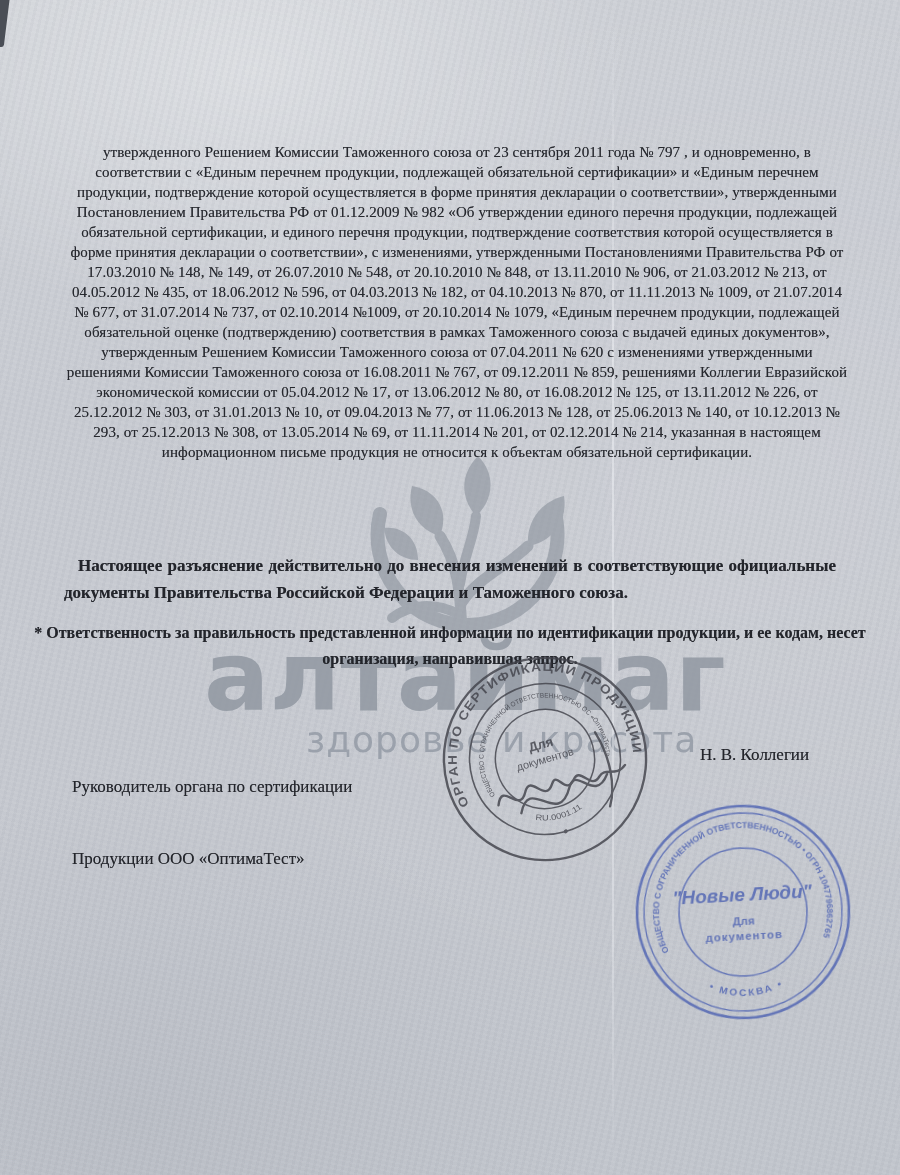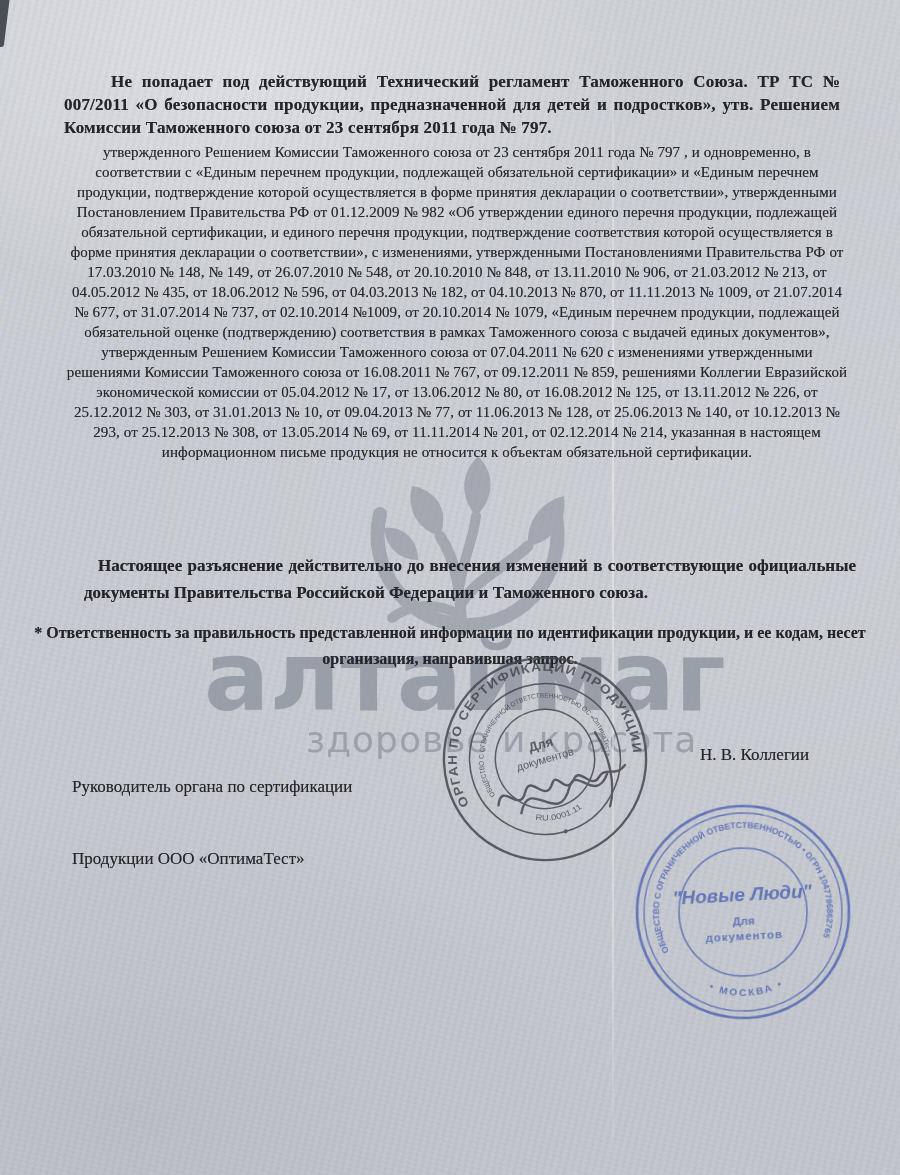--- a/index.html
+++ b/index.html
@@ -26,21 +26,21 @@
   
   .t{position:absolute; white-space:pre-wrap;}
   .para1{left:64px; top:70px; width:776px; font-size:17px; font-weight:700;
     line-height:23px; text-align:justify; text-indent:47px; letter-spacing:0.2px;
     text-shadow:0 0 0.5px rgba(35,37,43,0.55);}
   .para2{left:64px; top:142px; width:786px; font-size:15px; font-weight:400;
     line-height:20px; text-align:center; letter-spacing:0.1px; color:#26282e;
     text-shadow:0 0 0.4px rgba(38,40,46,0.5);}
   .para3{left:64px; top:552px; width:772px; font-size:17px; font-weight:700;
     line-height:27px; text-align:justify; text-indent:14px;
-    text-shadow:0 0 0.5px rgba(35,37,43,0.55);margin-left:20px;}
+    text-shadow:0 0 0.5px rgba(35,37,43,0.55);}
   .footnote{left:14px; top:620px; width:872px; font-size:16px; font-weight:700;
     line-height:26px; text-align:center; text-shadow:0 0 0.5px rgba(35,37,43,0.5);}
   .sig-role{left:72px; top:727px; font-size:17px; line-height:24px; font-weight:400;
     text-shadow:0 0 0.4px rgba(35,37,43,0.5);}
   .sig-name{left:700px; top:745px; font-size:17px; font-weight:400;
     text-shadow:0 0 0.4px rgba(35,37,43,0.5);}
 
   
   .wm{position:absolute; pointer-events:none;}
   .wm-tree{left:358px; top:452px; width:220px; height:185px; opacity:0.66;}
@@ -76,21 +76,20 @@
       <path d="M118,64 C102,46 102,22 120,4 C138,22 136,48 118,64 Z"></path>
       <path d="M170,94 C168,70 182,50 206,44 C210,70 194,90 170,94 Z"></path>
       <path d="M60,108 C42,108 28,96 26,76 C46,74 60,88 60,108 Z"></path>
     </g>
   </svg>
   <div class="wm wm-brand t">алтаймаг</div>
   <div class="wm wm-tagline t">здоровье и красота</div>
 
   <div class="crease"></div>
 
-  <div class="t para1">Не попадает под действующий Технический регламент Таможенного Союза. ТР ТС № 007/2011 «О безопасности продукции, предназначенной для детей и подростков», утв. Решением Комиссии Таможенного союза от 23 сентября 2011 года № 797.</div>
   <div class="t para2">утвержденного Решением Комиссии Таможенного союза от 23 сентября 2011 года № 797 , и одновременно, в соответствии с «Единым перечнем продукции, подлежащей обязательной сертификации» и «Единым перечнем продукции, подтверждение которой осуществляется в форме принятия декларации о соответствии», утвержденными Постановлением Правительства РФ от 01.12.2009 № 982 «Об утверждении единого перечня продукции, подлежащей обязательной сертификации, и единого перечня продукции, подтверждение соответствия которой осуществляется в форме принятия декларации о соответствии», с изменениями, утвержденными Постановлениями Правительства РФ от 17.03.2010 № 148, № 149, от 26.07.2010 № 548, от 20.10.2010 № 848, от 13.11.2010 № 906, от 21.03.2012 № 213, от 04.05.2012 № 435, от 18.06.2012 № 596, от 04.03.2013 № 182, от 04.10.2013 № 870, от 11.11.2013 № 1009, от 21.07.2014 № 677, от 31.07.2014 № 737, от 02.10.2014 №1009, от 20.10.2014 № 1079, «Единым перечнем продукции, подлежащей обязательной оценке (подтверждению) соответствия в рамках Таможенного союза с выдачей единых документов», утвержденным Решением Комиссии Таможенного союза от 07.04.2011 № 620 с изменениями утвержденными решениями Комиссии Таможенного союза от 16.08.2011 № 767, от 09.12.2011 № 859, решениями Коллегии Евразийской экономической комиссии от 05.04.2012 № 17, от 13.06.2012 № 80, от 16.08.2012 № 125, от 13.11.2012 № 226, от 25.12.2012 № 303, от 31.01.2013 № 10, от 09.04.2013 № 77, от 11.06.2013 № 128, от 25.06.2013 № 140, от 10.12.2013 № 293, от 25.12.2013 № 308, от 13.05.2014 № 69, от 11.11.2014 № 201, от 02.12.2014 № 214, указанная в настоящем информационном письме продукция не относится к объектам обязательной сертификации.</div>
   <div class="t para3">Настоящее разъяснение действительно до внесения изменений в соответствующие официальные документы Правительства Российской Федерации и Таможенного союза.</div>
   <div class="t footnote">* Ответственность за правильность представленной информации по идентификации продукции, и ее кодам, несет организация, направившая запрос.</div>
 
   <div class="t sig-role">
     <div>Руководитель органа по сертификации</div>
     <div>Продукции ООО «ОптимаТест»</div>
   </div>
   <div class="t sig-name">Н. В. Коллегии</div>
 

